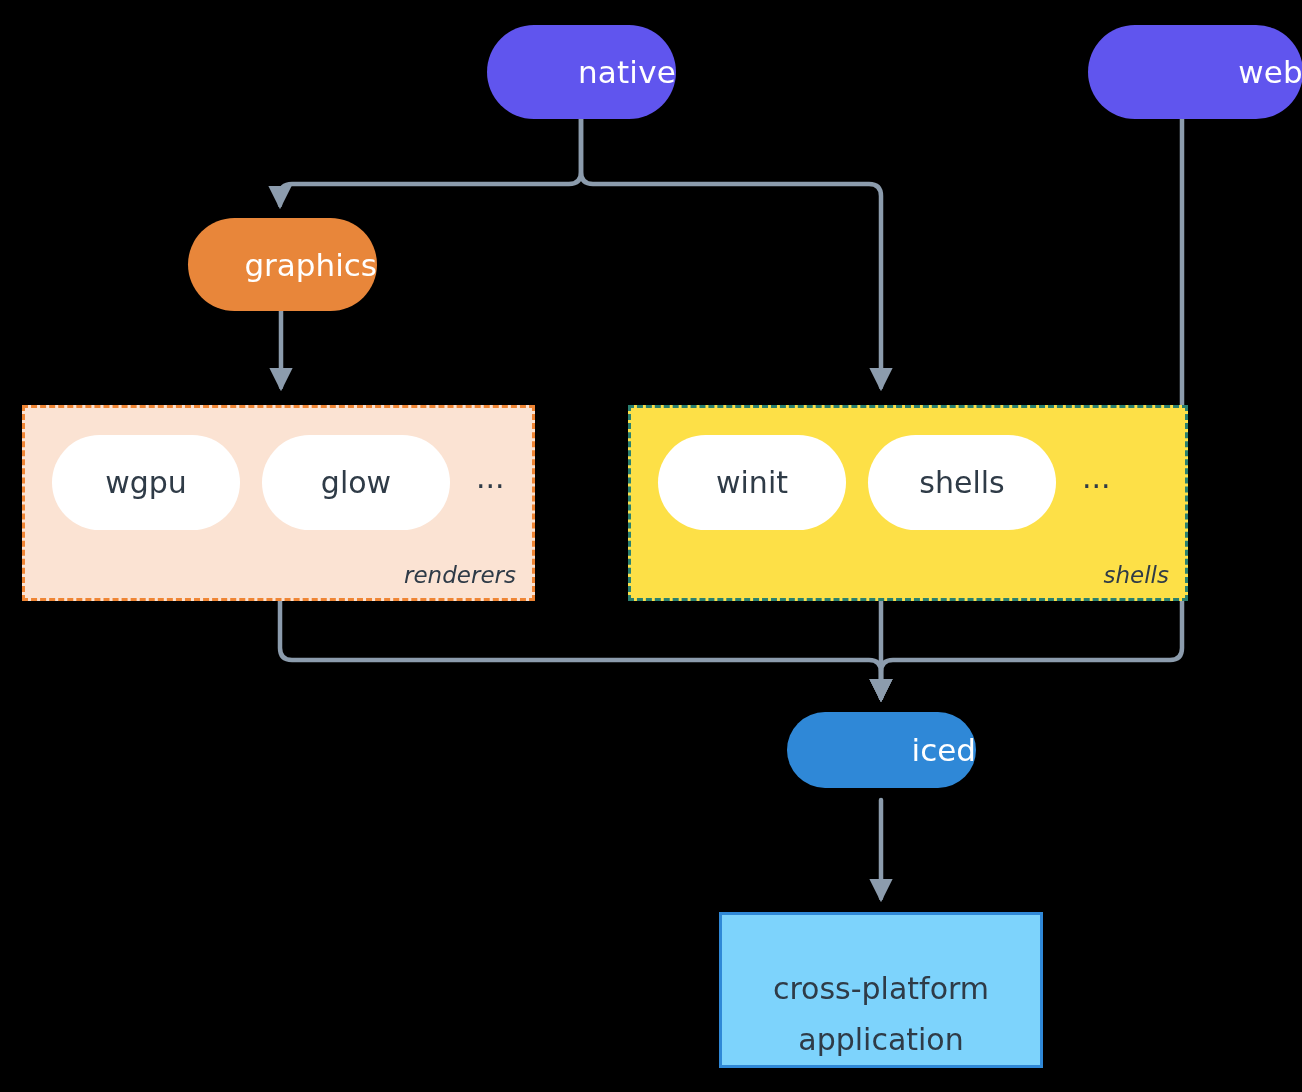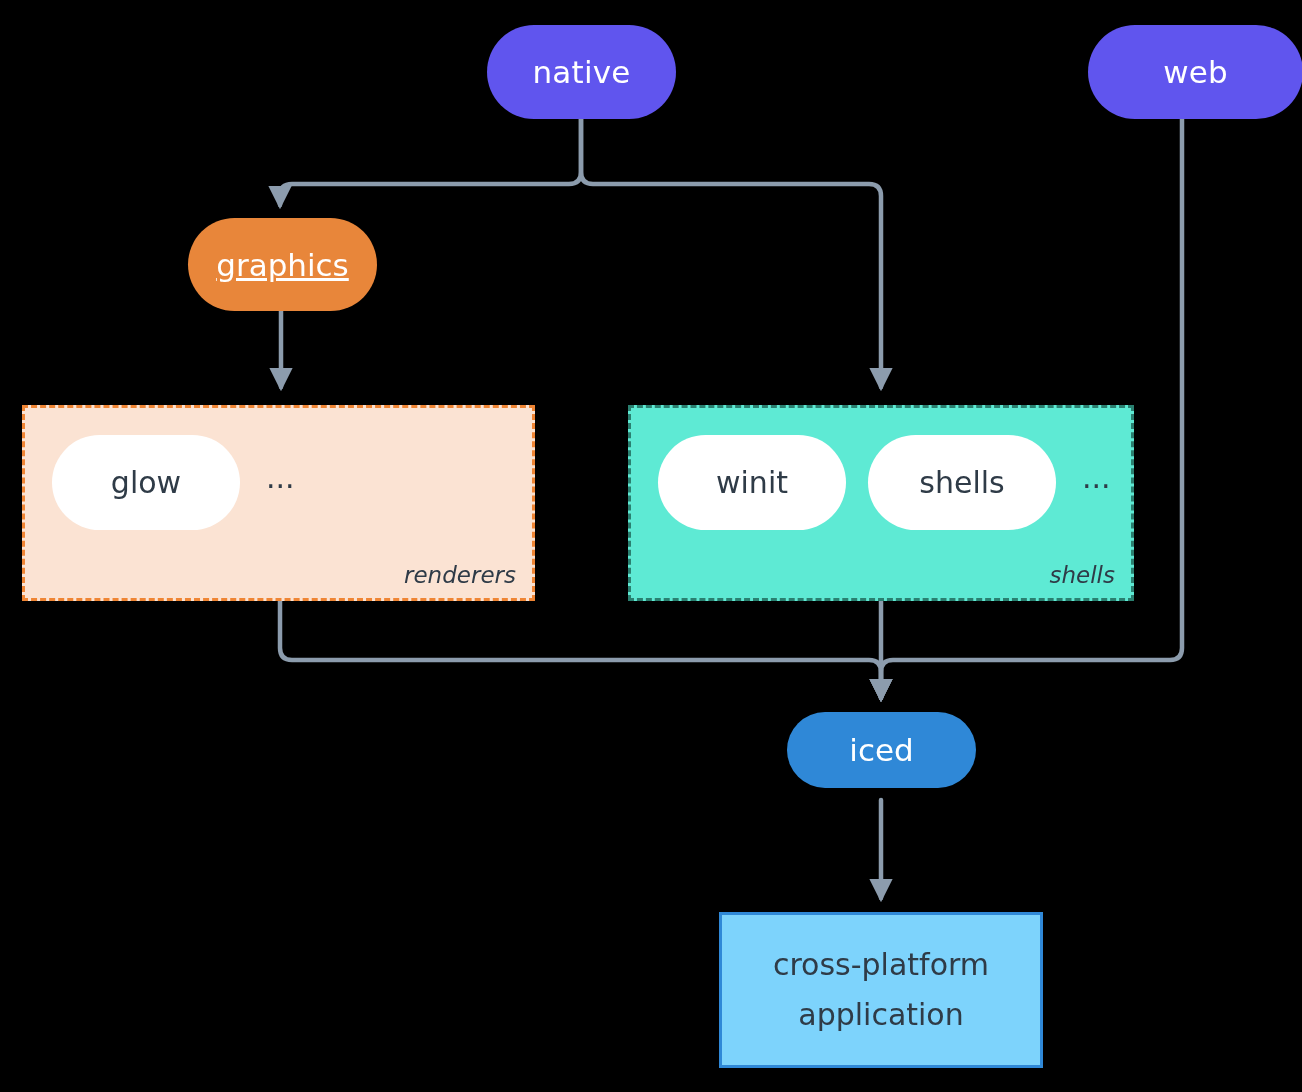--- a/index.html
+++ b/index.html
@@ -23,21 +23,21 @@
     left: 0;
     top: 0;
     width: 1302px;
     height: 1092px;
     pointer-events: none;
   }
   .node {
     position: absolute;
     display: flex;
     align-items: center;
-    justify-content: center;
+    justify-content: flex-end;
     box-sizing: border-box;
     text-align: center;
     white-space: nowrap;
   }
   .pill-top {
     border-radius: 70px;
     color: #ffffff;
     font-size: 31px;
     letter-spacing: 0.2px;
   }
@@ -57,21 +57,20 @@
   }
   .node-graphics {
     left: 188px;
     top: 218px;
     width: 189px;
     height: 93px;
     background: #e8863a;
     border-radius: 70px;
     color: #ffffff;
     font-size: 31px;
-    text-decoration: underline;
   }
   .node-iced {
     left: 787px;
     top: 712px;
     width: 189px;
     height: 76px;
     background: #2f88d7;
     border-radius: 70px;
     color: #ffffff;
     font-size: 31px;
@@ -97,23 +96,23 @@
     left: 22px;
     top: 405px;
     width: 513px;
     height: 196px;
     background: #fbe3d3;
     border: 3px dashed #ef8534;
   }
   .group-shells {
     left: 628px;
     top: 405px;
-    width: 506px;
+    width: 560px;
     height: 196px;
-    background: #5eead4;
+    background: #fde047;
     border: 3px dashed #2a8070;
   }
   .group-items {
     position: absolute;
     left: 27px;
     top: 27px;
     display: flex;
     align-items: center;
     gap: 22px;
   }
@@ -182,20 +181,23 @@
     <span>web</span>
   </div>
 
   <div class="node node-graphics">
     <span>graphics</span>
   </div>
 
   <div class="group group-renderers">
     <div class="group-items">
       <div class="chip">
+        <span>wgpu</span>
+      </div>
+      <div class="chip">
         <span>glow</span>
       </div>
       <span class="ellipsis">...</span>
     </div>
     <div class="group-caption">renderers</div>
   </div>
 
   <div class="group group-shells">
     <div class="group-items">
       <div class="chip">

